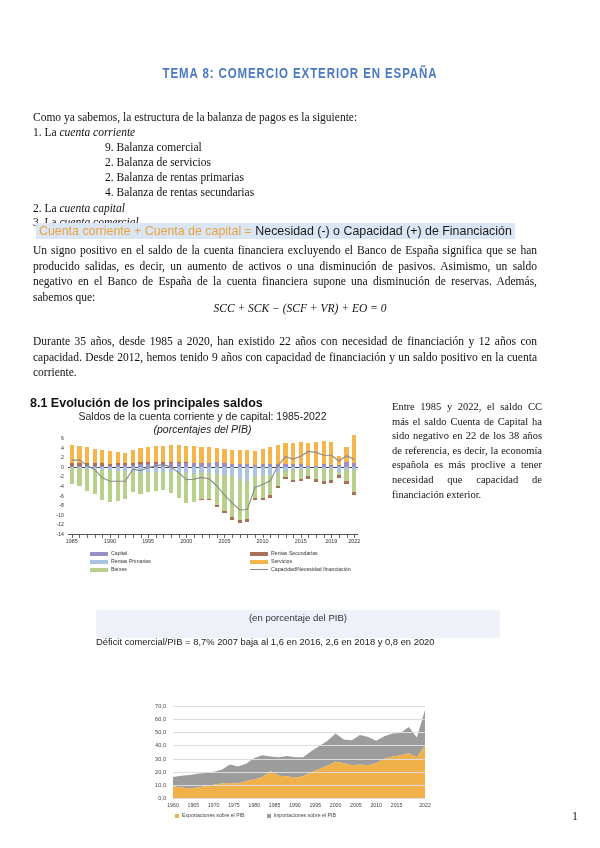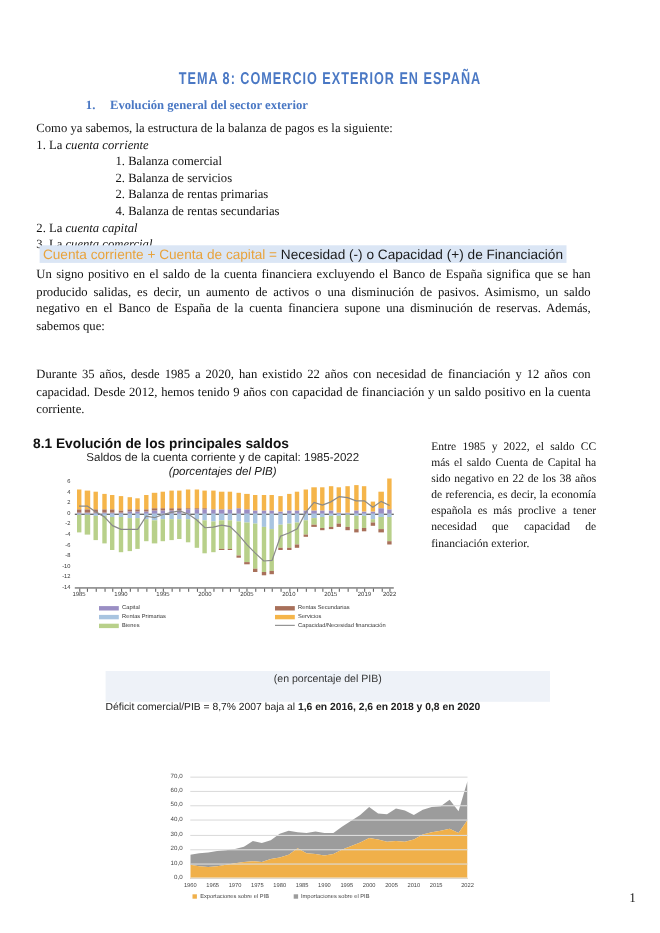--- a/index.html
+++ b/index.html
@@ -63,21 +63,21 @@
   .h2-blue{position:absolute;left:78px;top:592px;font-family:"Liberation Serif",serif;
     font-weight:bold;color:#4a78c4;font-size:11.5px;}
 
   .panel2{position:absolute;left:96px;top:610px;width:404px;background:#eef2f8;height:28px;}
   .p2-title{position:absolute;left:96px;top:612px;width:404px;text-align:center;
     font-family:"Liberation Sans",sans-serif;font-size:9.6px;color:#333;}
   .p2-line1{position:absolute;left:96px;top:636px;font-family:"Liberation Sans",sans-serif;
     font-size:9.4px;color:#222;white-space:nowrap;}
   .p2-line2{position:absolute;left:96px;top:650px;font-family:"Liberation Sans",sans-serif;
     font-size:9.4px;color:#222;white-space:nowrap;}
-  .p2-line1 b,.p2-line2 b{font-weight:bold;}
+  .p2-line1 b,.p2-line2 b{font-weight:normal;}
 
   
   .chart2-wrap{position:absolute;left:133px;top:700px;width:330px;height:130px;background:#fff;}
   .c2-plot{position:absolute;left:40px;top:6px;width:252px;height:92px;}
   .c2-yaxis{position:absolute;left:0;top:6px;width:36px;height:92px;}
   .c2-yaxis span{position:absolute;right:3px;font-family:"Liberation Sans",sans-serif;
     font-size:5.6px;color:#444;transform:translateY(-50%);}
   .c2-gl{position:absolute;left:40px;width:252px;height:1px;background:#dcdcdc;}
   .c2-xaxis{position:absolute;left:40px;top:98px;width:252px;height:12px;border-top:1.4px solid #f0b04a;}
   .c2-xaxis span{position:absolute;top:3px;font-family:"Liberation Sans",sans-serif;
@@ -89,47 +89,45 @@
   .pagenum{position:absolute;right:22px;bottom:24px;font-family:"Liberation Serif",serif;
     font-size:12px;color:#222;}
 </style>
 </head>
 <body>
 
 <div class="page">
 
   <div class="doc-title">TEMA 8: COMERCIO EXTERIOR EN ESPAÑA</div>
 
-  <div class="h1-blue">
-    <span class="h1-num">1.</span><span>Evolución general del sector exterior</span>
-  </div>
 
   <div class="para p-intro">Como ya sabemos, la estructura de la balanza de pagos es la siguiente:</div>
 
   <div class="l-item" style="top:126px;">
     <span>1. La </span><span class="ital">cuenta corriente</span>
   </div>
-  <div class="sub" style="top:141px;">1. Balanza comercial</div>
+  <div class="sub" style="top:141px;">9. Balanza comercial</div>
   <div class="sub" style="top:156px;">2. Balanza de servicios</div>
   <div class="sub" style="top:171px;">2. Balanza de rentas primarias</div>
   <div class="sub" style="top:186px;">4. Balanza de rentas secundarias</div>
 
   <div class="l-item" style="top:202px;">
     <span>2. La </span><span class="ital">cuenta capital</span>
   </div>
   <div class="l-item" style="top:216px;">
     <span>3. La </span><span class="ital">cuenta comercial</span>
   </div>
 
   <div class="hl-formula">
     <span class="orange">Cuenta corriente + Cuenta de capital = </span><span>Necesidad (-) o Capacidad (+) de Financiación</span>
   </div>
 
   <div class="p-body" style="top:243px;">Un signo positivo en el saldo de la cuenta financiera excluyendo el Banco de España significa que se han producido salidas, es decir, un aumento de activos o una disminución de pasivos. Asimismo, un saldo negativo en el Banco de España de la cuenta financiera supone una disminución de reservas. Además, sabemos que:</div>
 
+  <div class="eq" style="top:302px;">SCC + SCK − (SCF + VR) + EO = 0</div>
 
   <div class="p-body" style="top:334px;">Durante 35 años, desde 1985 a 2020, han existido 22 años con necesidad de financiación y 12 años con capacidad. Desde 2012, hemos tenido 9 años con capacidad de financiación y un saldo positivo en la cuenta corriente.</div>
 
   <div class="h2-bold">8.1 Evolución de los principales saldos</div>
 
   <div class="chart1-wrap">
     <div class="c1-title">Saldos de la cuenta corriente y de capital: 1985-2022</div>
     <div class="c1-sub">(porcentajes del PIB)</div>
     <div class="c1-yaxis" id="c1y">
         <span style="top: 0px;">6</span>

